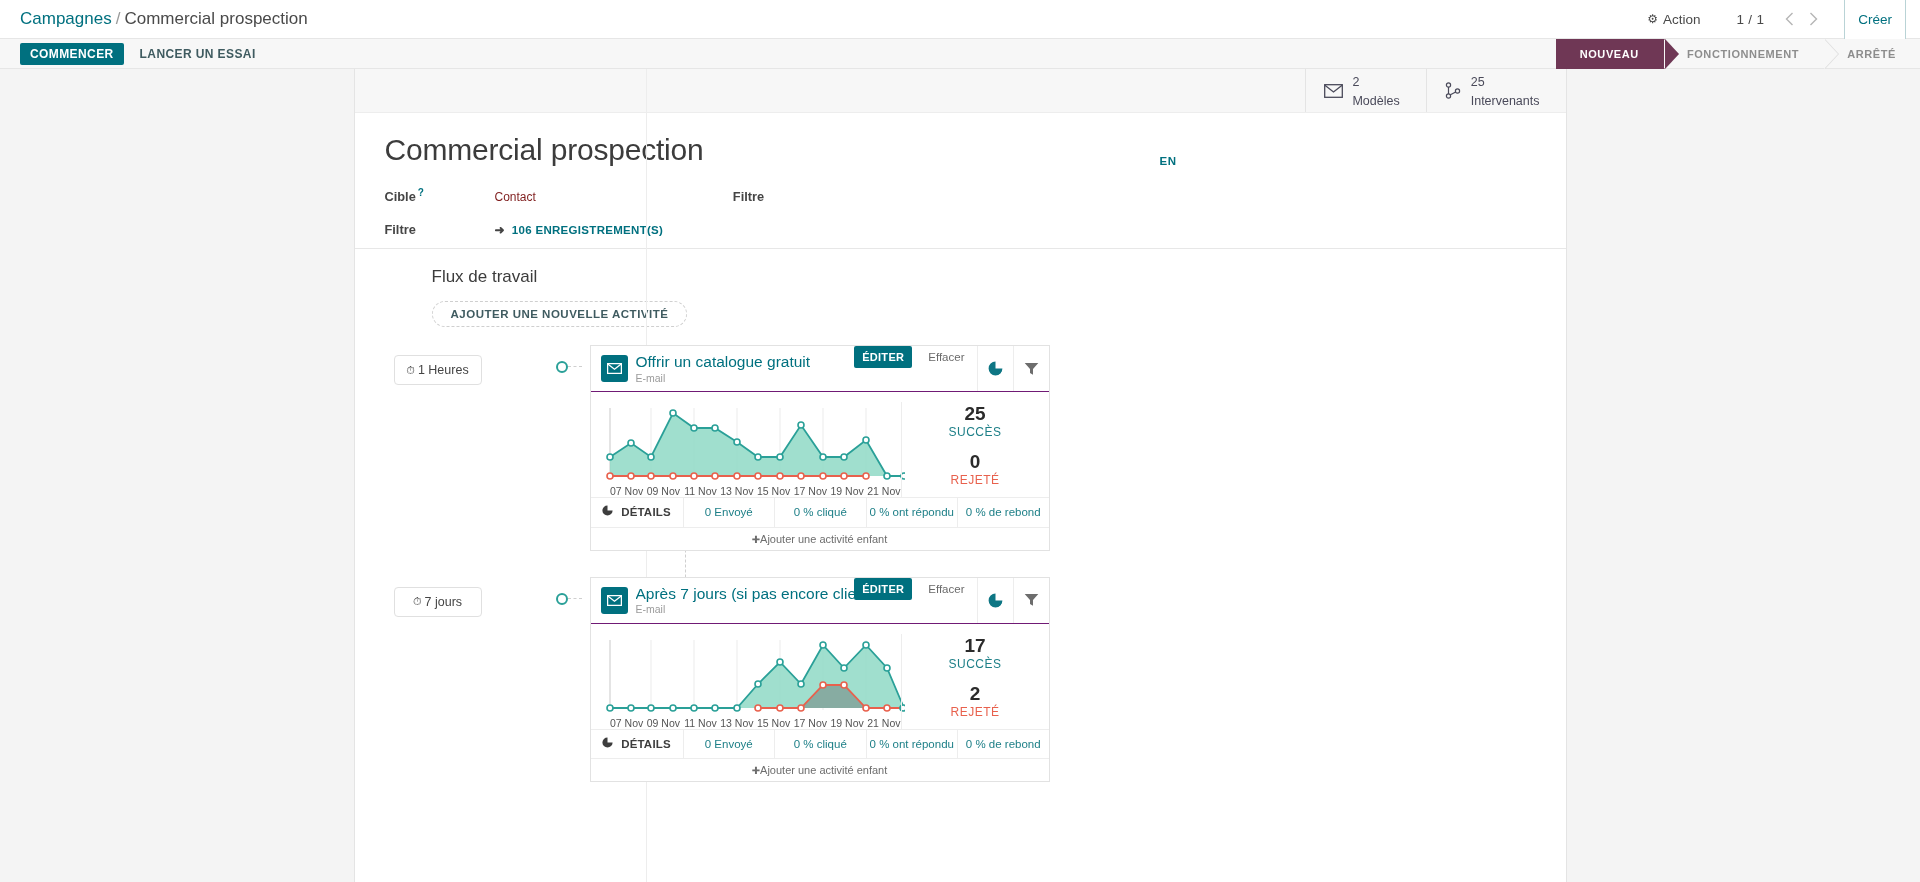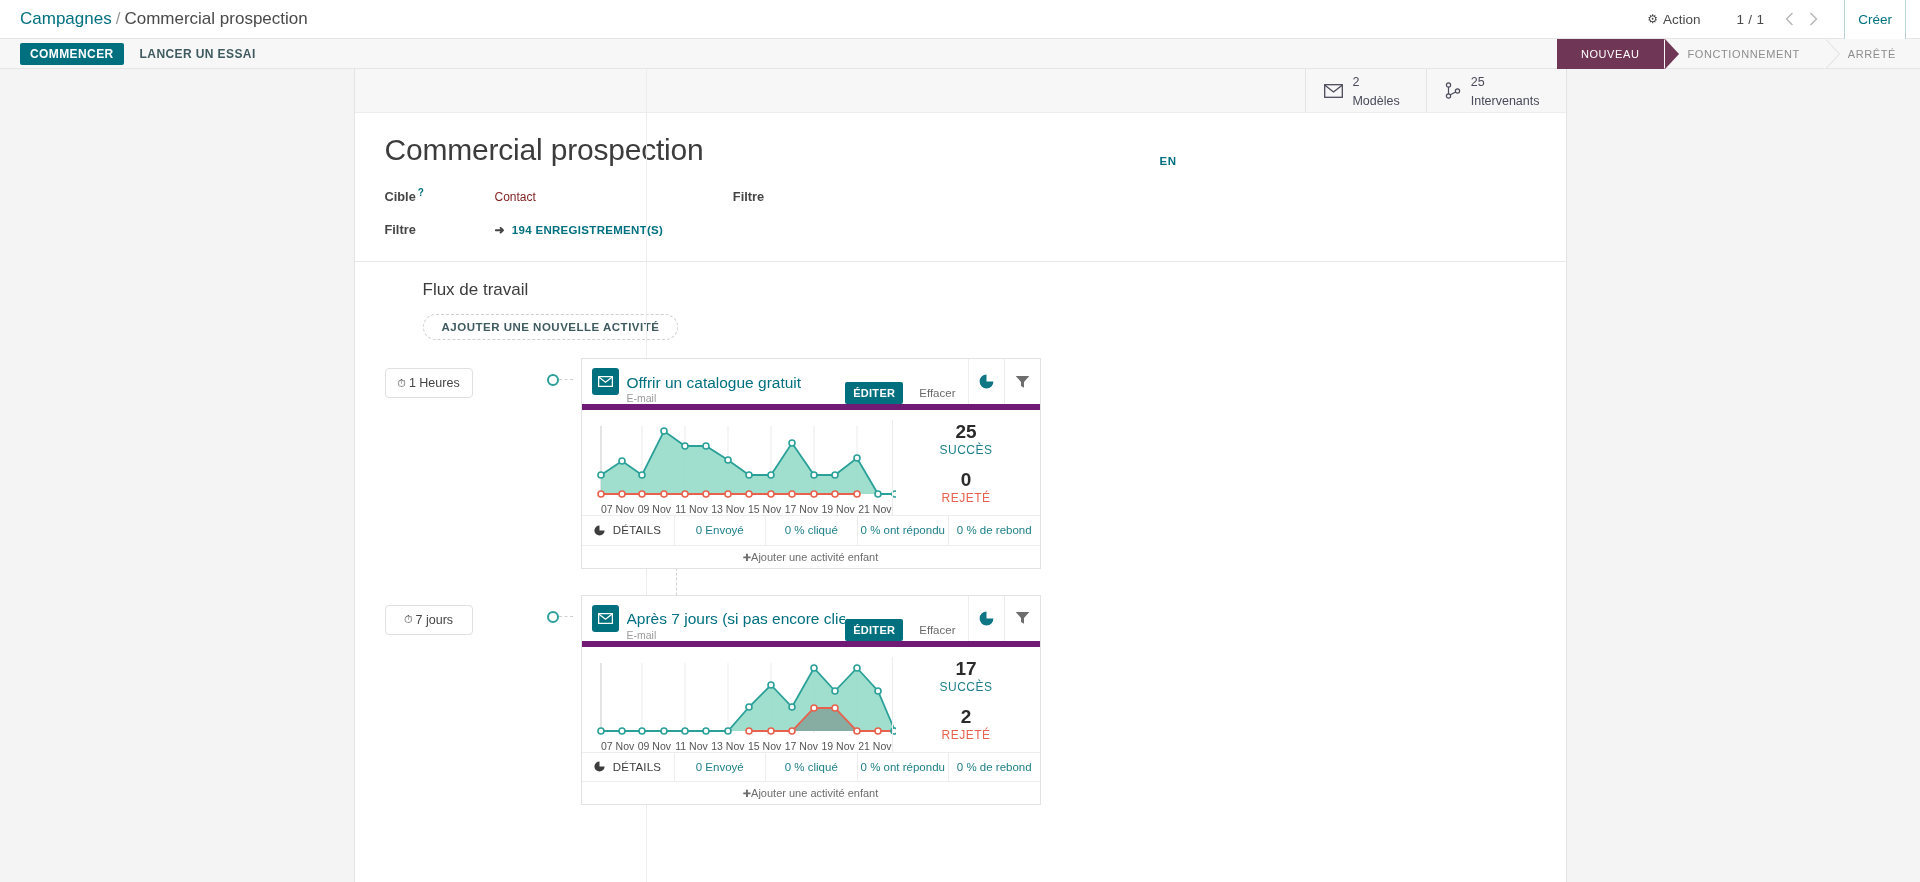--- a/index.html
+++ b/index.html
@@ -75,21 +75,21 @@
     font-size: 12px; font-weight: bold; letter-spacing: .4px;
     padding: 4px 10px; border: none; cursor: pointer;
     margin-left: 6px;
   }
   .statusbar {
     margin-left: auto; display: flex; align-items: stretch; height: 30px;
   }
   .status-step {
     position: relative;
     display: flex; align-items: center;
-    font-size: 11px; font-weight: normal; letter-spacing: .6px;
+    font-size: 11px; font-weight: bold; letter-spacing: .6px;
     color: #8d8d8d;
     padding: 0 26px 0 22px;
   }
   .status-step.active {
     background: #6f3755; color: #ffffff;
     padding-left: 24px;
   }
   .status-step.active::after {
     content: ""; position: absolute; right: -14px; top: 0;
     width: 0; height: 0;
@@ -178,21 +178,21 @@
     display: inline-flex; align-items: center; gap: 1px;
   }
   .records-line {
     margin-top: 9px; display: flex; align-items: center; gap: 7px;
     font-size: 11.5px; font-weight: bold; color: #00707f;
     letter-spacing: .3px; cursor: pointer;
   }
   .arrow-glyph { font-size: 12px; color: #444; }
 
   
-  .wf-section { border-top: 1px solid #e7e7e7; margin-top: 24px; padding: 18px 0 0 0; }
+  .wf-section { border-top: 1px solid #e7e7e7; margin-top: 11px; padding: 18px 0 0 9px; }
   .wf-title { font-size: 17px; color: #3c3c3c; margin: 0 0 14px 68px; }
   .add-activity-btn {
     margin-left: 68px;
     display: inline-block;
     border: 1px dashed #cfcfcf;
     border-radius: 16px;
     padding: 6px 18px;
     font-size: 11.5px; font-weight: bold; letter-spacing: .5px;
     color: #3f5b60; background: #fff; cursor: pointer;
   }
@@ -224,22 +224,22 @@
     margin-top: 21px;
   }
 
   .activity-card {
     width: 460px;
     border: 1px solid #e2e2e2;
     background: #fff;
     margin-left: 8px;
   }
   .card-head {
-    display: flex; align-items: flex-end;
-    border-bottom: 6px solid #701a75;
+    display: flex; align-items: flex-start;
+    border-bottom: 1px solid #701a75;
   }
   .card-icon {
     width: 27px; height: 27px; background: #00707f;
     border-radius: 3px; margin: 9px 8px 9px 10px;
     display: flex; align-items: center; justify-content: center;
     color: #fff; flex: 0 0 27px;
   }
   .card-titles { padding-top: 8px; min-width: 0; flex: 1; overflow: hidden; }
   .card-title {
     font-size: 15.5px; color: #00707f; line-height: 1.05;
@@ -288,22 +288,22 @@
   .metric {
     flex: 1; text-align: center;
     font-size: 11.5px; color: #1d7f87;
     padding: 7px 2px 7px 2px;
     border-left: 1px solid #ededed;
     cursor: pointer;
     line-height: 1.25;
   }
   .metric:first-child { border-left: none; }
   .metric.details {
-    color: #3d3d3d; font-weight: normal; letter-spacing: .2px;
-    display: flex; align-items: center; justify-content: center; gap: 8px;
+    color: #3d3d3d; font-weight: bold; letter-spacing: .2px;
+    display: flex; align-items: flex-start; justify-content: center; gap: 8px;
     flex: 0 0 92px;
   }
   .card-foot {
     border-top: 1px solid #ededed;
     text-align: center;
     font-size: 11px; color: #6d6d6d;
     padding: 5px 0 5px 0;
     cursor: pointer;
     background: #fff;
   }
@@ -394,21 +394,21 @@
       <div class="fvalue">Contact</div>
       <div class="flabel-r">Filtre</div>
     </div>
 
 
     <div class="frow">
       <div class="flabel">Filtre</div>
       <div>
         <div class="records-line">
           <span class="arrow-glyph">➜</span>
-          <span>194 ENREGISTREMENT(S)</span>
+          <span>106 ENREGISTREMENT(S)</span>
         </div>
       </div>
     </div>
   </div>
 
   <div class="wf-section">
     <div class="wf-col-sep"></div>
     <div class="wf-title">Flux de travail</div>
     <div class="add-activity-btn">AJOUTER UNE NOUVELLE ACTIVITÉ</div>
 

